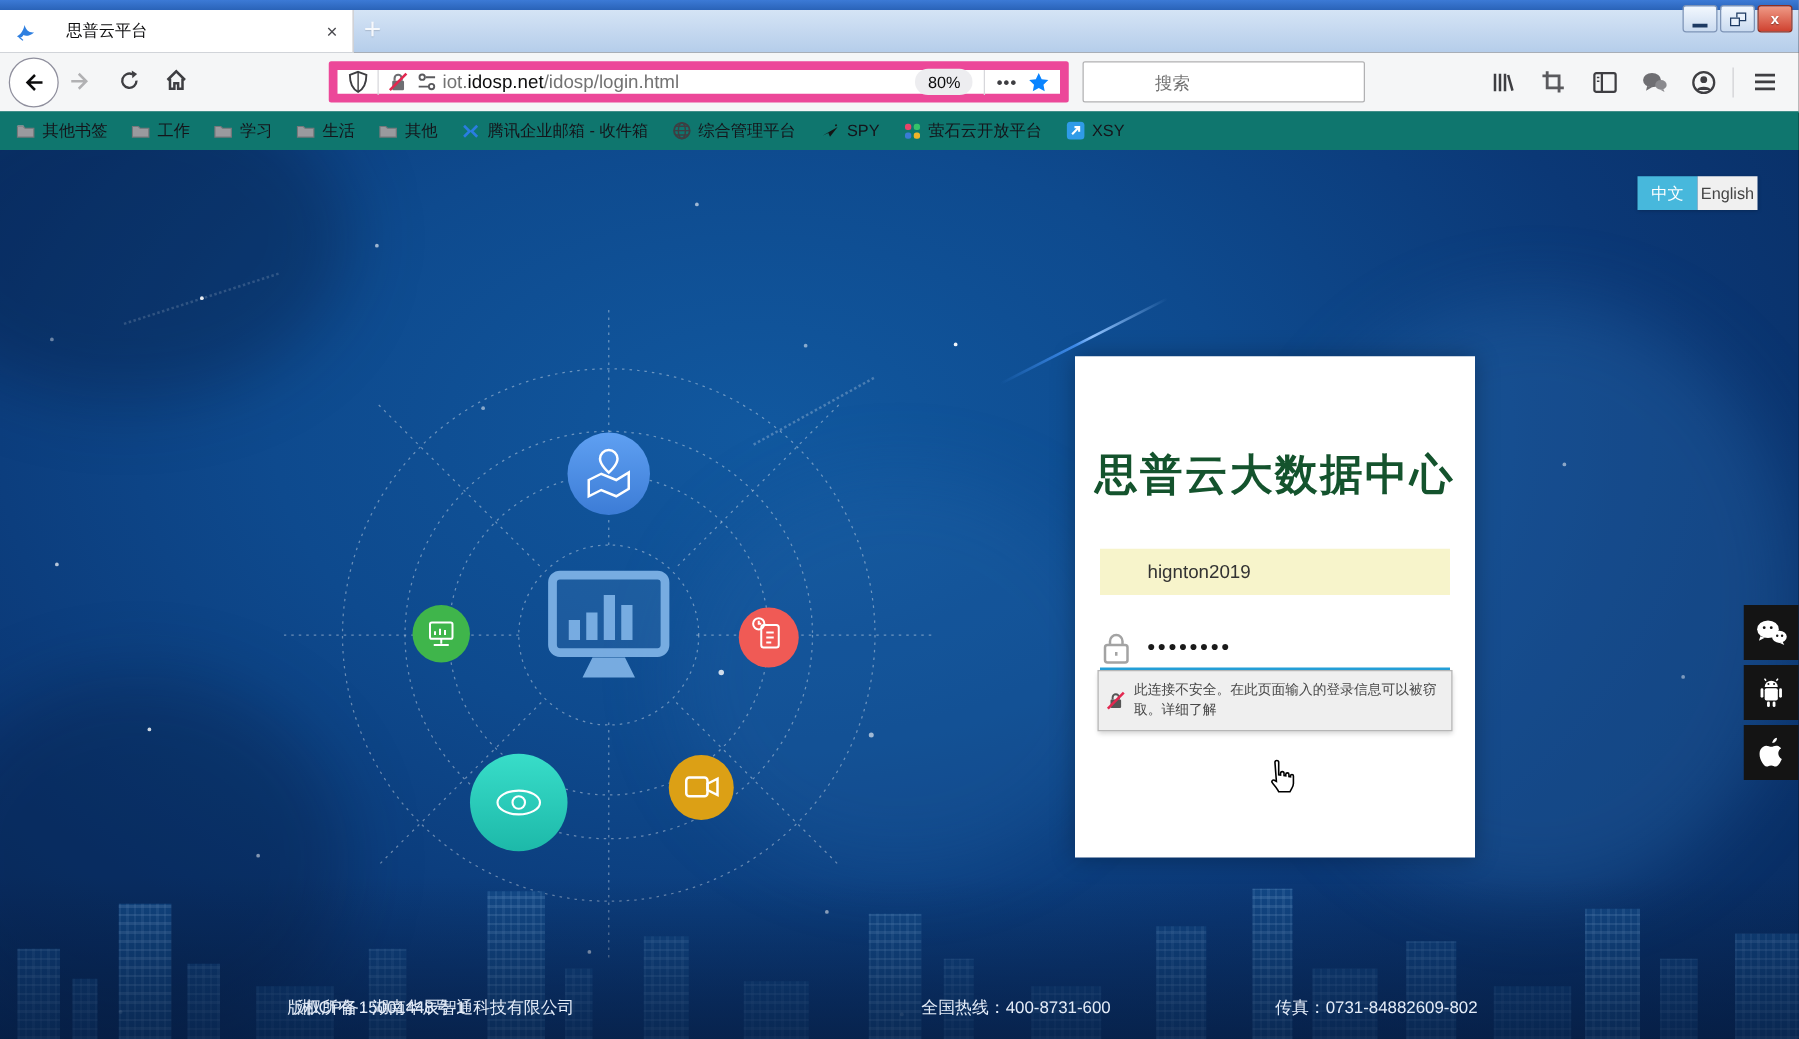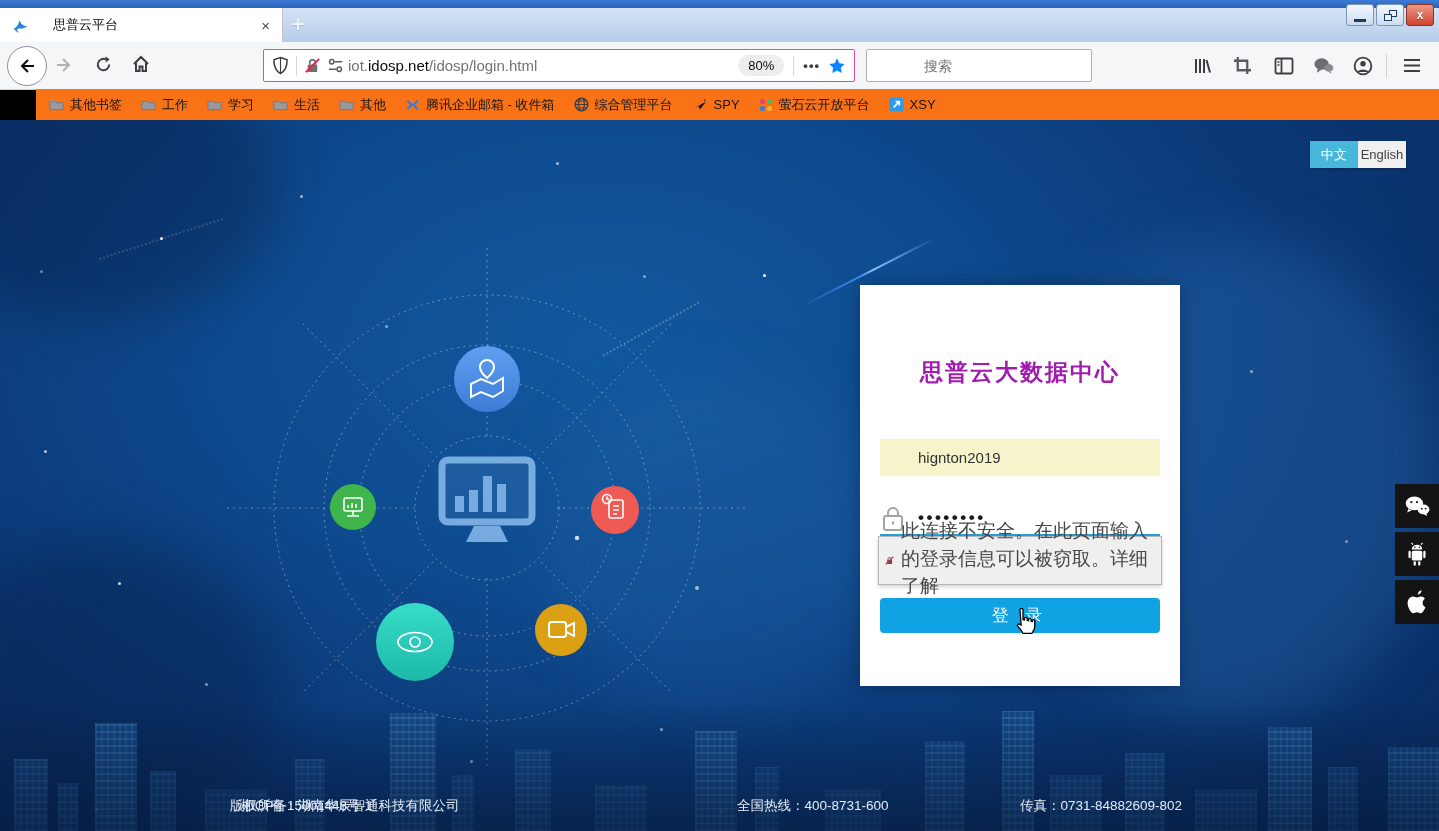--- a/index.html
+++ b/index.html
@@ -20,59 +20,59 @@
   .glyph-restore{position:relative;width:13px;height:11px;}
   .glyph-restore i{position:absolute;width:8px;height:7px;border:1.5px solid #1d3a63;background:#e8f1fb;box-sizing:border-box;display:block;}
   .glyph-restore i:first-child{right:0;top:0;}
   .glyph-restore i:last-child{left:0;bottom:0;}
   .glyph-x{color:#fff;font-size:12px;font-weight:bold;text-shadow:0 1px 1px rgba(0,0,0,.4);line-height:1;}
 
   
   .navbar{position:absolute;top:42px;left:0;right:0;height:47px;background:#f5f6f7;border-bottom:1px solid #d0d0d4;}
   .navbtn{position:absolute;display:flex;align-items:center;justify-content:center;}
   .back{left:7px;top:4px;width:38px;height:38px;border:1px solid #8f8f9d;border-radius:50%;background:#fff;}
-  .urlbar{position:absolute;left:263px;top:7px;width:592px;height:33px;background:#fff;border:1px solid #ec4899;border-radius:2px;display:flex;align-items:center;padding:0 8px;box-sizing:border-box;}
+  .urlbar{position:absolute;left:263px;top:7px;width:592px;height:33px;background:#fff;border:7px solid #ec4899;border-radius:2px;display:flex;align-items:center;padding:0 8px;box-sizing:border-box;}
   .vsep{width:1px;height:20px;background:#d7d7db;margin:0 7px;}
   .url-text{flex:1;font-size:15px;white-space:nowrap;overflow:hidden;margin-left:4px;}
   .url-text .dim{color:#737373;}
   .url-text .dom{color:#0c0c0d;}
   .zoom-pill{background:#ededf0;border-radius:12px;padding:3px 10px;font-size:13px;color:#0c0c0d;margin:0 2px;}
   .dots{font-size:13px;letter-spacing:1px;color:#3e3e42;font-weight:bold;margin:0 2px;}
   .searchbox{position:absolute;left:866px;top:7px;width:226px;height:33px;background:#fff;border:1px solid #b1b1b3;border-radius:2px;display:flex;align-items:center;padding:0 8px;box-sizing:border-box;gap:7px;}
   .searchbox input{border:none;outline:none;flex:1;font-size:14px;color:#0c0c0d;font-family:inherit;background:transparent;margin-left:40px;}
   .searchbox input::placeholder{color:#737373;}
   .ticon{position:absolute;top:10px;width:27px;height:27px;display:flex;align-items:center;justify-content:center;}
   .navsep{position:absolute;left:1386px;top:12px;width:1px;height:24px;background:#d0d0d4;}
 
   
-  .bmbar{position:absolute;top:89px;left:0;right:0;height:31px;background:#f97316;display:flex;align-items:center;padding:0 13px;gap:19px;box-sizing:border-box;margin-left:36px;}
+  .bmbar{position:absolute;top:89px;left:0;right:0;height:31px;background:#0f766e;display:flex;align-items:center;padding:0 13px;gap:19px;box-sizing:border-box;}
   .bm-item{display:flex;align-items:center;gap:6px;font-size:13px;color:#15141a;white-space:nowrap;}
 
   
   .content{position:absolute;top:120px;left:0;right:0;bottom:0;overflow:hidden;
     background:radial-gradient(ellipse 1100px 700px at 42% 32%, #11589f 0%, #0e4a8e 35%, #0b3876 65%, #082b5f 100%);}
   .blob{position:absolute;border-radius:50%;filter:blur(28px);}
   .star{position:absolute;width:3px;height:3px;border-radius:50%;background:#fff;}
   .streak{position:absolute;height:2px;background:linear-gradient(90deg,transparent,#3f8ef0 45%,#8fc2ff 55%,transparent);}
   .streak.faint{background:none;border-top:2px dotted rgba(255,255,255,.45);height:0;}
 
   .lang-toggle{position:absolute;left:1310px;top:21px;display:flex;height:27px;font-size:13px;box-shadow:0 1px 3px rgba(0,0,0,.25);}
   .lang-zh{background:#47b8dc;color:#fff;width:48px;display:flex;align-items:center;justify-content:center;}
   .lang-en{background:#f0f0f0;color:#444;width:48px;display:flex;align-items:center;justify-content:center;}
 
   .diagram{position:absolute;left:227px;top:128px;}
 
   .login-card{position:absolute;left:860px;top:165px;width:320px;height:401px;background:#fff;box-shadow:0 0 18px rgba(0,0,0,.28);}
-  .login-title{position:absolute;top:72px;left:0;right:0;text-align:center;font-size:23px;color:#a21caf;letter-spacing:2px;font-weight:bold;}
+  .login-title{position:absolute;top:72px;left:0;right:0;text-align:center;font-size:34px;color:#14532d;letter-spacing:2px;font-weight:bold;}
   .username{position:absolute;left:20px;top:154px;width:280px;height:37px;background:#f7f4cb;border:none;outline:none;padding:0 10px 0 38px;font-size:15px;color:#333;box-sizing:border-box;font-family:inherit;}
   .pw-row{position:absolute;left:22px;top:218px;height:30px;display:flex;align-items:center;gap:14px;}
   .pw-dots{font-size:17px;letter-spacing:2.5px;color:#1a1a1a;font-weight:bold;}
   .pw-underline{position:absolute;left:20px;top:249px;width:280px;height:2px;background:#25a0d8;}
   .warn-tip{position:absolute;left:18px;top:251px;width:284px;height:49px;background:#efefef;border:1px solid #b6b6b6;box-shadow:0 2px 4px rgba(0,0,0,.18);box-sizing:border-box;display:flex;align-items:center;gap:7px;padding:4px 6px;}
-  .warn-text{font-size:19px;color:#474747;line-height:1.45;font-family:Liberation Mono, monospace;}
+  .warn-text{font-size:11px;color:#474747;line-height:1.45;}
   .warn-link{color:#474747;text-decoration:none;}
   .login-btn{position:absolute;left:20px;top:313px;width:280px;height:35px;background:#10a2e2;border:none;border-radius:4px;color:#fff;font-size:17px;letter-spacing:6px;display:flex;align-items:center;justify-content:center;font-family:inherit;}
   .cursor{position:absolute;left:150px;top:322px;}
 
   .side-btn{position:absolute;left:1395px;width:44px;height:44px;background:#141414;display:flex;align-items:center;justify-content:center;}
 
   .skyline{position:absolute;left:0;right:0;bottom:0;height:160px;}
   .bldg{position:absolute;bottom:0;background-color:#16508f;background-image:repeating-linear-gradient(0deg,rgba(140,185,230,.28) 0 2px,transparent 2px 7px),repeating-linear-gradient(90deg,rgba(140,185,230,.18) 0 2px,transparent 2px 6px);}
   .footer-shade{position:absolute;left:0;right:0;bottom:0;height:130px;background:linear-gradient(transparent,rgba(5,22,52,.6));}
   .footer-row{position:absolute;left:0;right:0;top:677px;height:20px;font-size:13.5px;color:#e4ecf8;text-align:right;}
@@ -403,21 +403,20 @@
       </div>
       <div class="pw-underline"></div>
       <div class="warn-tip">
         <svg width="19" height="19" viewBox="0 0 18 18">
             <rect x="4" y="8" width="10" height="8" rx="1" fill="#555"></rect>
             <path d="M6 8 V6 a3 3 0 0 1 6 0 V8" stroke="#555" stroke-width="1.8" fill="none"></path>
             <path d="M1.5 16.5 L16.5 1.5" stroke="#e22850" stroke-width="2.4"></path>
           </svg>
         <div class="warn-text"><span>此连接不安全。在此页面输入的登录信息可以被窃取。</span><a class="warn-link">详细了解</a></div>
       </div>
-      <button class="login-btn">登 录</button>
       <svg class="cursor" width="28" height="30" viewBox="0 0 24 26">
         <path d="M8.5 2.5 a1.3 1.3 0 0 1 2.6 0 v8.6 l1.3 .2 v-1.2 a1.2 1.2 0 0 1 2.4 0 v1.6 l1.2 .2 v-1 a1.1 1.1 0 0 1 2.2 0 v1.4 l1.1 .2 v-.6 a1 1 0 0 1 2 0 v5.2 c0 2 -.9 3.1 -1.7 4.5 l-.7 1.3 h-7.8 l-.5 -1 c-1 -1.9 -2.7 -3.8 -3.9 -5.2 -.9 -1 .2 -2.4 1.4 -1.8 l1.4 .8 Z" fill="#fff" stroke="#000" stroke-width="1.1"></path>
       </svg>
     </div>
 
     <div class="side-btn" style="top:364px;">
       <svg width="26" height="22" viewBox="0 0 30 25">
           <ellipse cx="12" cy="9.5" rx="10" ry="8" fill="#fff"></ellipse>
           <path d="M5 16 L3.6 20 L9 17.3" fill="#fff"></path>
           <circle cx="8.5" cy="8" r="1.3" fill="#141414"></circle>

